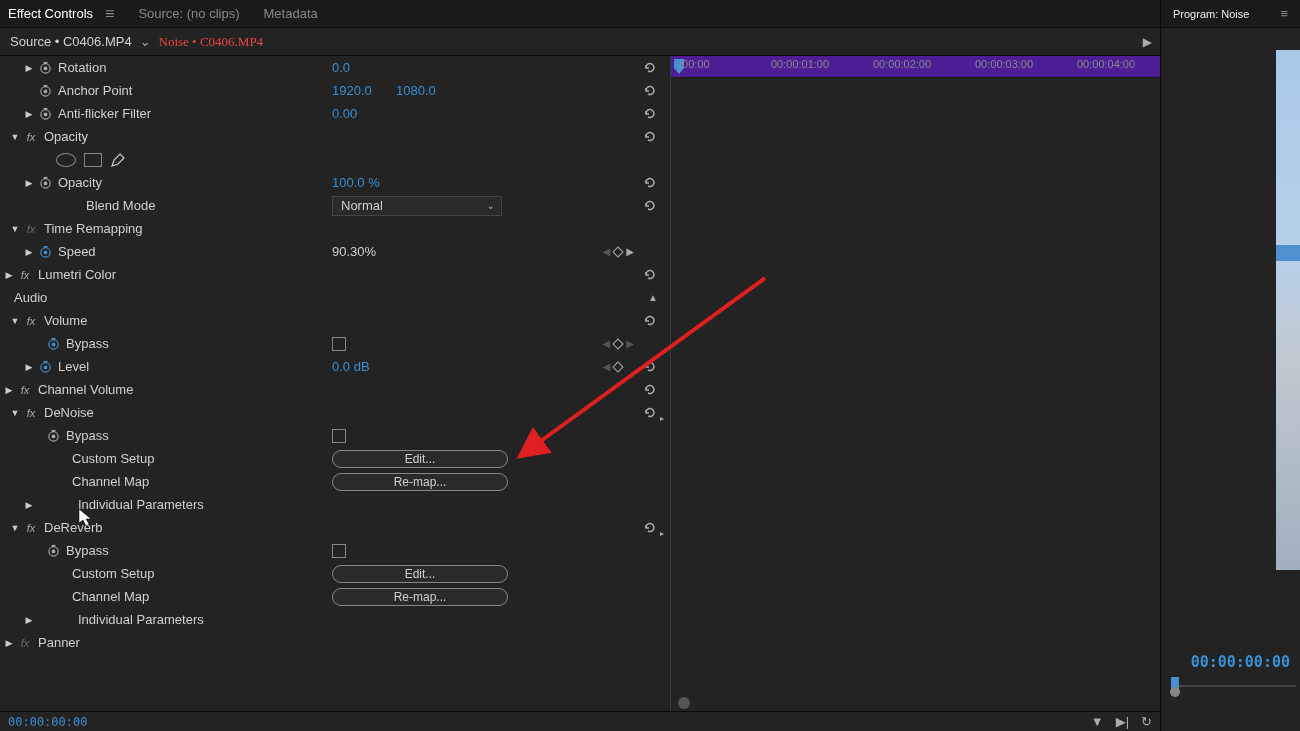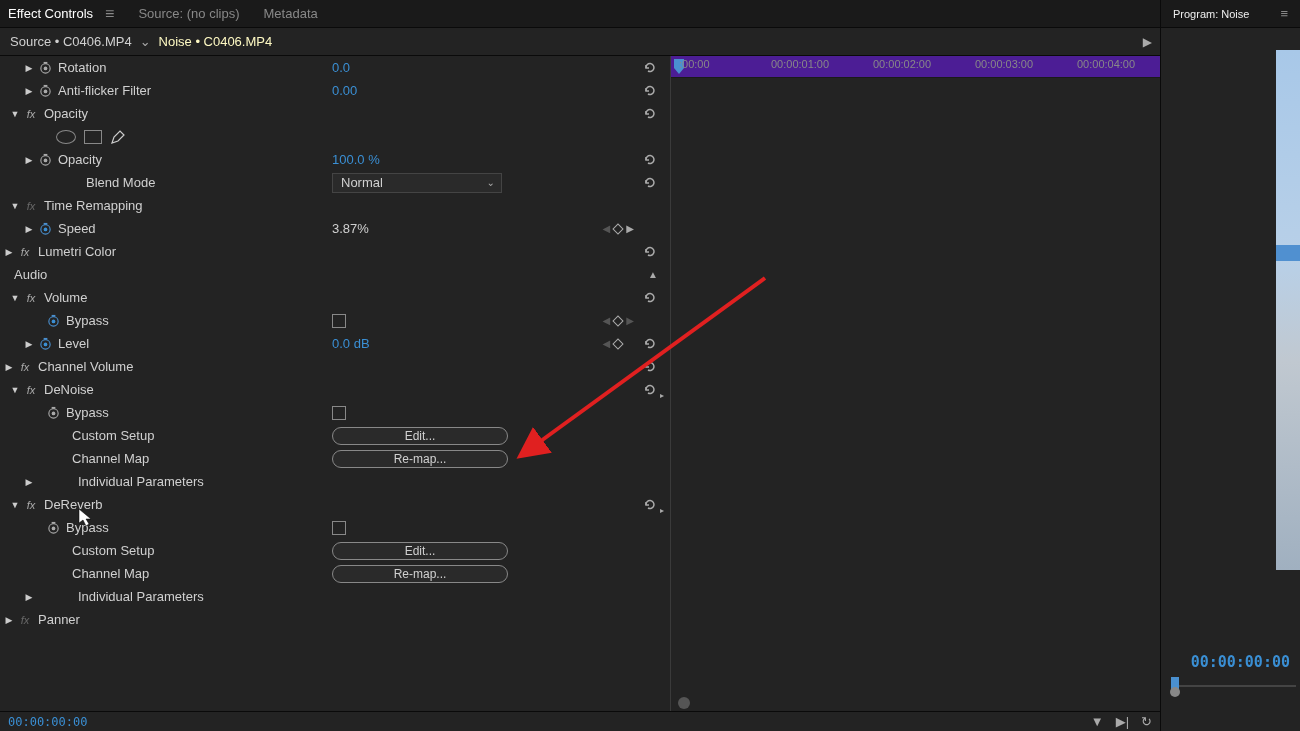--- a/index.html
+++ b/index.html
@@ -12,21 +12,21 @@
   
   
   .tab-bar { display: flex; align-items: center; height: 28px; background: #1a1a1a; border-bottom: 1px solid #0a0a0a; padding: 0 8px; gap: 24px; }
   .tab { color: #888; cursor: pointer; font-size: 13px; }
   .tab.active { color: #fff; }
   .tab-menu-icon { color: #888; font-size: 16px; margin-left: -12px; }
   
   
   .source-bar { display: flex; align-items: center; height: 28px; padding: 6px 10px; border-bottom: 1px solid #0a0a0a; position: relative; }
   .source-text { color: #d0d0d0; }
-  .source-text.blue { color: #fef9c3; }
+  .source-text.blue { color: #ef4444; font-family: Liberation Serif, serif; }
   .dropdown-arrow-small { margin: 0 8px; color: #aaa; }
   .play-triangle { position: absolute; right: 8px; color: #aaa; cursor: pointer; font-size: 12px; }
   
   
   .content-area { display: flex; flex: 1; overflow: hidden; }
   .properties-panel { width: 670px; overflow-y: auto; position: relative; }
   .timeline-panel { flex: 1; background: #232323; position: relative; border-left: 1px solid #3a3a3a; }
   
   
   .timeline-ruler { height: 22px; background: #4c1d95; border-bottom: 1px solid #1a1a1a; position: relative; display: flex; align-items: center; padding-left: 4px; }
@@ -152,20 +152,39 @@
           <span class="prop-label">Rotation</span>
           <span class="prop-value">0.0</span>
           <span class="reset-icon">
               <svg class="reset-svg" viewBox="0 0 14 14">
                 <path d="M3 7 A4 4 0 1 1 5 10" fill="none" stroke="#aaa" stroke-width="1.5"></path>
                 <path d="M3 4 L3 7 L6 7" fill="none" stroke="#aaa" stroke-width="1.5"></path>
               </svg>
             </span>
         </div>
 
+        <div class="property-row indent-1">
+          <span class="arrow spacer">▶</span>
+          <span class="stopwatch-icon">
+              <svg class="stopwatch-svg" viewBox="0 0 14 14">
+                <circle cx="7" cy="8" r="5" fill="none" stroke="#aaa" stroke-width="1.2"></circle>
+                <rect x="5" y="1" width="4" height="2" fill="#aaa"></rect>
+                <circle cx="7" cy="8" r="2" fill="#aaa"></circle>
+              </svg>
+            </span>
+          <span class="prop-label">Anchor Point</span>
+          <span class="prop-value">1920.0</span>
+          <span class="prop-value second">1080.0</span>
+          <span class="reset-icon">
+              <svg class="reset-svg" viewBox="0 0 14 14">
+                <path d="M3 7 A4 4 0 1 1 5 10" fill="none" stroke="#aaa" stroke-width="1.5"></path>
+                <path d="M3 4 L3 7 L6 7" fill="none" stroke="#aaa" stroke-width="1.5"></path>
+              </svg>
+            </span>
+        </div>
 
         <div class="property-row indent-1">
           <span class="arrow">▶</span>
           <span class="stopwatch-icon">
               <svg class="stopwatch-svg" viewBox="0 0 14 14">
                 <circle cx="7" cy="8" r="5" fill="none" stroke="#aaa" stroke-width="1.2"></circle>
                 <rect x="5" y="1" width="4" height="2" fill="#aaa"></rect>
                 <circle cx="7" cy="8" r="2" fill="#aaa"></circle>
               </svg>
             </span>
@@ -243,21 +262,21 @@
         <div class="property-row indent-1">
           <span class="arrow">▶</span>
           <span class="stopwatch-icon active">
               <svg class="stopwatch-svg" viewBox="0 0 14 14">
                 <circle cx="7" cy="8" r="5" fill="none" stroke="#4a90d0" stroke-width="1.2"></circle>
                 <rect x="5" y="1" width="4" height="2" fill="#4a90d0"></rect>
                 <circle cx="7" cy="8" r="2" fill="#4a90d0"></circle>
               </svg>
             </span>
           <span class="prop-label">Speed</span>
-          <span class="prop-value percent">3.87%</span>
+          <span class="prop-value percent">90.30%</span>
           <div class="keyframe-nav">
             <span class="kf-arrow">◀</span>
             <div class="kf-diamond"></div>
             <span class="kf-arrow active">▶</span>
           </div>
         </div>
 
         <div class="property-row indent-0 section-header">
           <span class="arrow" style="margin-left:-6px">▶</span>
           <span class="fx-icon">fx</span>

